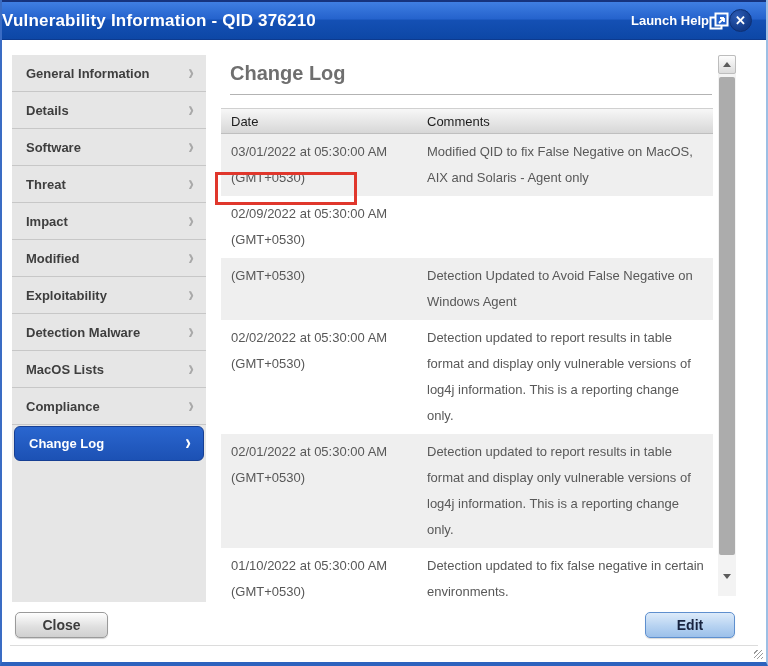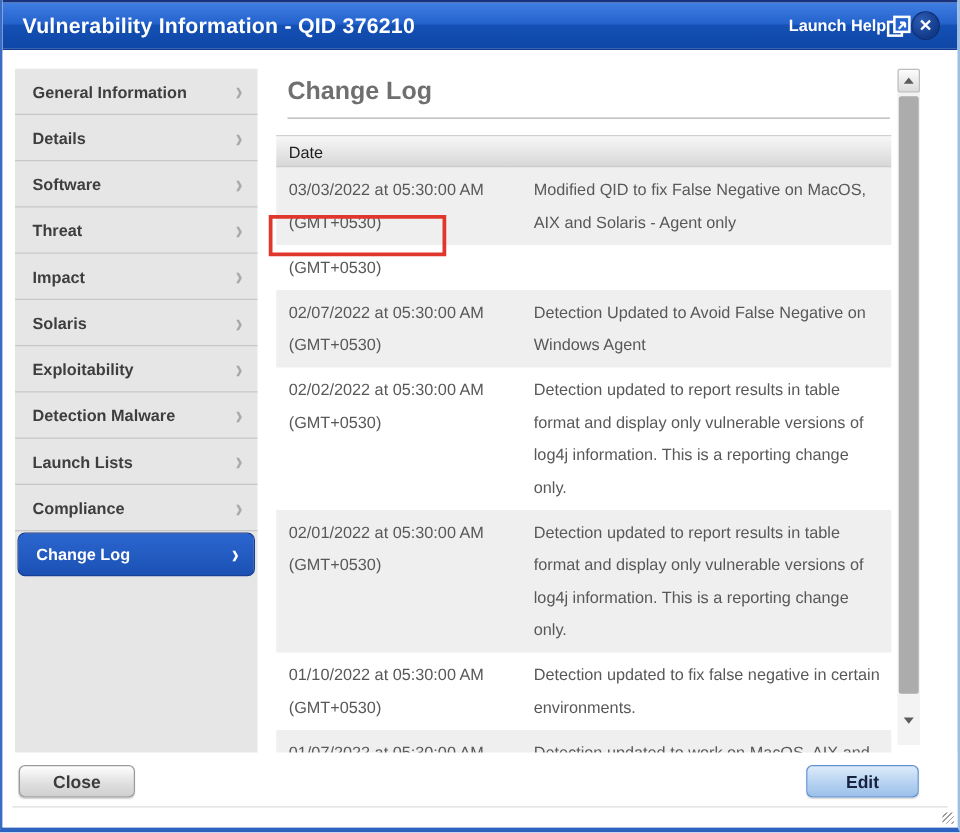--- a/index.html
+++ b/index.html
@@ -12,21 +12,21 @@
     overflow:hidden;
   }
 
   
   .titlebar {
     position:absolute; left:0; top:0; width:764px; height:40px;
     background:linear-gradient(#3f7ee2 0%, #2563cd 45%, #1450b4 50%, #0d47a6 100%);
     border-top:2px solid #16337e; border-bottom:1px solid #0c3a8f;
     display:flex; align-items:center;
   }
-  .titlebar-title { color:#fff; font-size:17px; font-weight:bold; padding-left:16px; letter-spacing:.2px; }
+  .titlebar-title { color:#fff; font-size:17px; font-weight:bold; letter-spacing:.2px; }
   .titlebar-right { margin-left:auto; display:flex; align-items:center; gap:0; padding-right:14px; }
   .launch-help { color:#fff; font-size:13px; font-weight:600; cursor:pointer; }
   .popout { width:20px; height:18px; position:relative; cursor:pointer; }
   .close-btn {
     width:23px; height:23px; border-radius:50%; cursor:pointer;
     background:radial-gradient(circle at 35% 30%, #2d5cb4, #123a88 70%);
     border:1px solid #0e2f72;
     color:#fff; font-size:13px; font-weight:bold; line-height:21px; text-align:center;
   }
 
@@ -161,68 +161,69 @@
         </div>
         <div class="side-item">
           <span class="lbl">Threat</span>
           <span class="chev">›</span>
         </div>
         <div class="side-item">
           <span class="lbl">Impact</span>
           <span class="chev">›</span>
         </div>
         <div class="side-item">
-          <span class="lbl">Solaris</span>
+          <span class="lbl">Modified</span>
           <span class="chev">›</span>
         </div>
         <div class="side-item">
           <span class="lbl">Exploitability</span>
           <span class="chev">›</span>
         </div>
         <div class="side-item">
           <span class="lbl">Detection Malware</span>
           <span class="chev">›</span>
         </div>
         <div class="side-item">
-          <span class="lbl">Launch Lists</span>
+          <span class="lbl">MacOS Lists</span>
           <span class="chev">›</span>
         </div>
         <div class="side-item">
           <span class="lbl">Compliance</span>
           <span class="chev">›</span>
         </div>
         <div class="side-item selected">
           <span class="lbl">Change Log</span>
           <span class="chev">›</span>
         </div>
       </div>
 
     <div class="main">
       <div class="main-heading">Change Log</div>
 
       <div class="changelog-table">
         <div class="tbl-header">
           <div class="hcell c-date">Date</div>
+          <div class="hcell c-comment">Comments</div>
         </div>
         <div id="table-body">
             <div class="tbl-row odd">
               <div class="cell c-date">
-                <div>03/03/2022 at 05:30:00 AM</div>
+                <div>03/01/2022 at 05:30:00 AM</div>
                 <div>(GMT+0530)</div>
               </div>
               <div class="cell c-comment">Modified QID to fix False Negative on MacOS, AIX and Solaris - Agent only</div>
             </div>
             <div class="tbl-row">
               <div class="cell c-date">
-                <div>(GMT+0530)</div>
-              </div>
-            </div>
-            <div class="tbl-row odd">
-              <div class="cell c-date">
-                <div>02/07/2022 at 05:30:00 AM</div>
+                <div>02/09/2022 at 05:30:00 AM</div>
+                <div>(GMT+0530)</div>
+              </div>
+            </div>
+            <div class="tbl-row odd">
+              <div class="cell c-date">
                 <div>(GMT+0530)</div>
               </div>
               <div class="cell c-comment">Detection Updated to Avoid False Negative on Windows Agent</div>
             </div>
             <div class="tbl-row">
               <div class="cell c-date">
                 <div>02/02/2022 at 05:30:00 AM</div>
                 <div>(GMT+0530)</div>
               </div>
               <div class="cell c-comment">Detection updated to report results in table format and display only vulnerable versions of log4j information. This is a reporting change only.</div>

